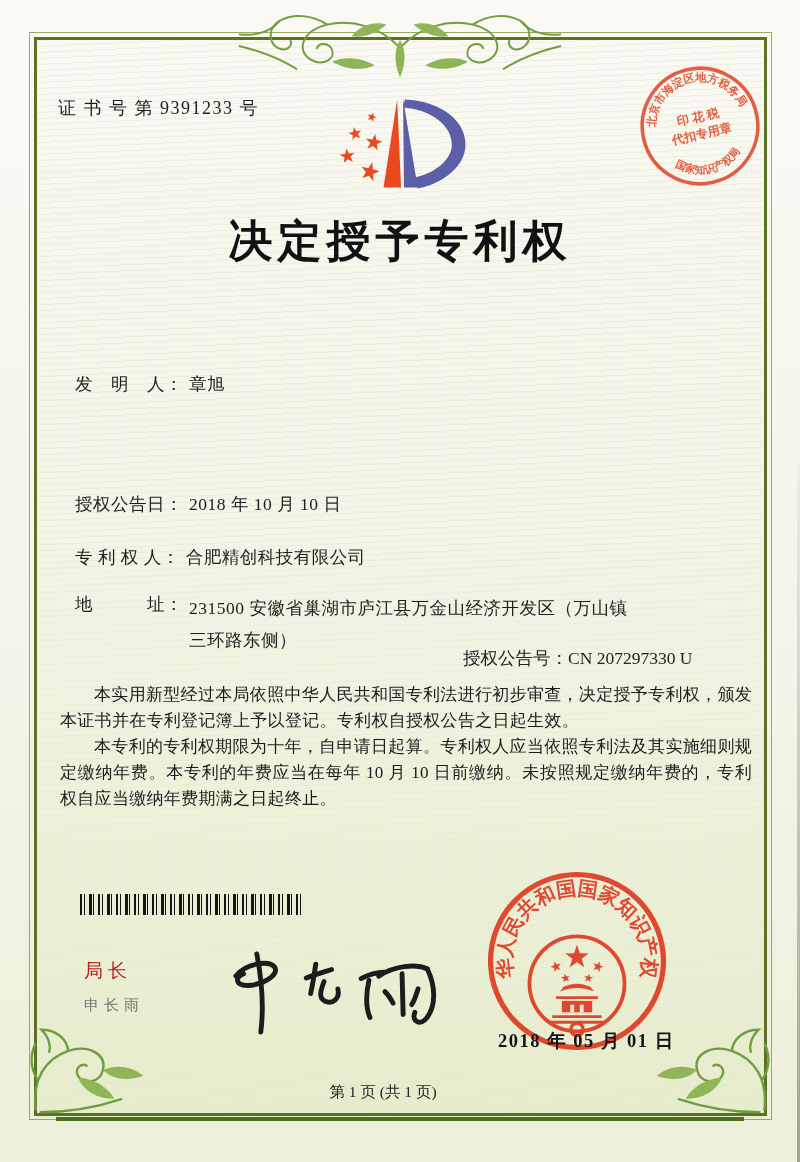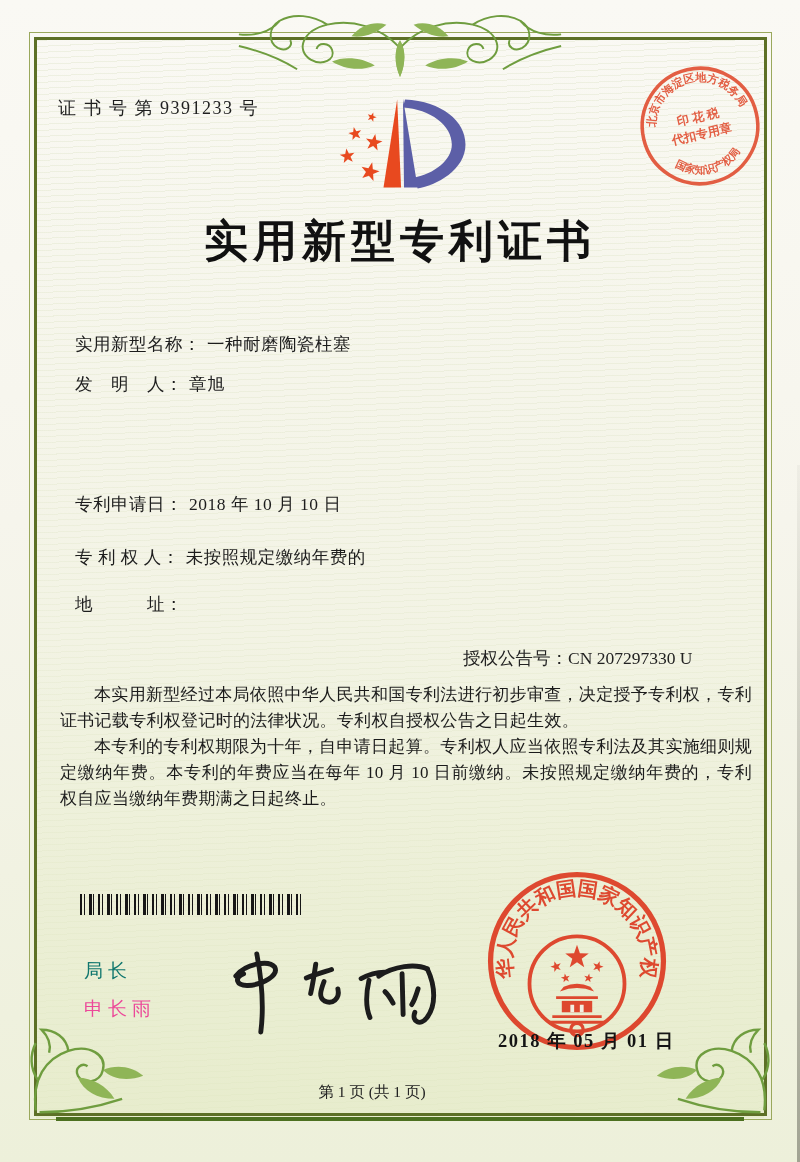--- a/index.html
+++ b/index.html
@@ -34,27 +34,27 @@
   .f6 .val-block span{display:block;letter-spacing:0.5px;}
   .grant-row{position:absolute;left:75px;top:646px;font-size:17.5px;white-space:nowrap;}
   .grant-right{position:absolute;left:463px;top:646px;font-size:17.5px;white-space:nowrap;}
   .paras{position:absolute;left:60px;top:682px;width:692px;}
   .paras p{margin:0;font-size:17px;line-height:26px;text-align:justify;text-indent:2em;
     letter-spacing:0.3px;color:#1b1b1b;}
   .barcode{position:absolute;left:80px;top:894px;width:224px;height:21px;
     background:
       repeating-linear-gradient(90deg,#161616 0 2px,transparent 2px 4px,#161616 4px 5px,transparent 5px 9px,
       #161616 9px 12px,transparent 12px 13px,#161616 13px 14px,transparent 14px 18px);}
-  .officer-title{position:absolute;left:84px;top:958px;font-size:19px;letter-spacing:5px;color:#0f766e;}
-  .officer-name{position:absolute;left:84px;top:996px;font-size:19px;letter-spacing:5px;color:#ec4899;}
+  .officer-title{position:absolute;left:84px;top:958px;font-size:19px;letter-spacing:5px;color:#b91c1c;}
+  .officer-name{position:absolute;left:84px;top:996px;font-size:15px;letter-spacing:5px;color:#737373;}
   .signature{position:absolute;left:220px;top:946px;transform:rotate(-1.5deg);}
   .seal{position:absolute;left:482px;top:866px;opacity:0.92;}
   .seal-date{position:absolute;left:498px;top:1028px;font-size:18.5px;font-weight:bold;
     letter-spacing:1.5px;color:#141414;z-index:6;}
-  .footer{position:absolute;left:0;width:744px;top:1082px;text-align:center;font-size:15.5px;color:#222;}
+  .footer{position:absolute;left:0;width:744px;top:1082px;text-align:center;font-size:15.5px;color:#222;padding-left:11px;}
   .tax-stamp{position:absolute;left:624px;top:50px;transform:rotate(-13deg);opacity:0.88;}
   svg text{font-family:"Liberation Serif","DejaVu Serif",serif;}
 </style>
 </head>
 <body>
 
 <svg width="0" height="0" style="position:absolute" aria-hidden="true">
   <defs>
     <polygon id="star" points="0,-1 0.235,-0.324 0.951,-0.309 0.38,0.124 0.588,0.809 0,0.4 -0.588,0.809 -0.38,0.124 -0.951,-0.309 -0.235,-0.324"></polygon>
   </defs>
@@ -121,44 +121,41 @@
       <use href="#star" transform="translate(27,74) scale(8) rotate(-8)"></use>
       <use href="#star" transform="translate(50,90) scale(10) rotate(14)"></use>
       <polygon points="78,16 64,106 82,106"></polygon>
     </g>
     <g fill="#5c5fa7">
       <polygon points="84,15 85,106 99,106"></polygon>
       <path d="M86,16 C124,18 148,38 148,62 C148,88 118,104 99,107 L95,96 C116,92 134,78 134,62 C134,42 112,26 84,24 Z"></path>
     </g>
   </svg>
 
-  <div class="title">实用新型专利证书</div>
-
-  <div class="field f1">
-    <span class="lbl">实用新型名称：</span><span class="val">一种耐磨陶瓷柱塞</span>
-  </div>
+  <div class="title">决定授予专利权</div>
+
   <div class="field f2">
     <span class="lbl">发　明　人：</span><span class="val">章旭</span>
   </div>
   <div class="field f4">
-    <span class="lbl">专利申请日：</span><span class="val">2018 年 10 月 10 日</span>
+    <span class="lbl">授权公告日：</span><span class="val">2018 年 10 月 10 日</span>
   </div>
   <div class="field f5">
-    <span class="lbl">专 利 权 人：</span><span class="val">未按照规定缴纳年费的</span>
+    <span class="lbl">专 利 权 人：</span><span class="val">合肥精创科技有限公司</span>
   </div>
   <div class="field f6">
-    <span class="lbl">地　　　址：</span>
+    <span class="lbl">地　　　址：</span><span class="val-block"><span>231500 安徽省巢湖市庐江县万金山经济开发区（万山镇</span><span>三环路东侧）</span></span>
   </div>
 
   <div class="grant-right">
     <span class="lbl">授权公告号：</span><span class="val">CN 207297330 U</span>
   </div>
 
   <div class="paras">
-    <p>本实用新型经过本局依照中华人民共和国专利法进行初步审查，决定授予专利权，专利证书记载专利权登记时的法律状况。专利权自授权公告之日起生效。</p>
+    <p>本实用新型经过本局依照中华人民共和国专利法进行初步审查，决定授予专利权，颁发本证书并在专利登记簿上予以登记。专利权自授权公告之日起生效。</p>
     <p>本专利的专利权期限为十年，自申请日起算。专利权人应当依照专利法及其实施细则规定缴纳年费。本专利的年费应当在每年 10 月 10 日前缴纳。未按照规定缴纳年费的，专利权自应当缴纳年费期满之日起终止。</p>
   </div>
 
   <div class="barcode"></div>
 
   <div class="officer-title">局长</div>
   <div class="officer-name">申长雨</div>
 
   <svg class="signature" width="230" height="88" viewBox="0 0 230 90">
     <g fill="none" stroke="#1c1c1c" stroke-width="5" stroke-linecap="round" stroke-linejoin="round">

